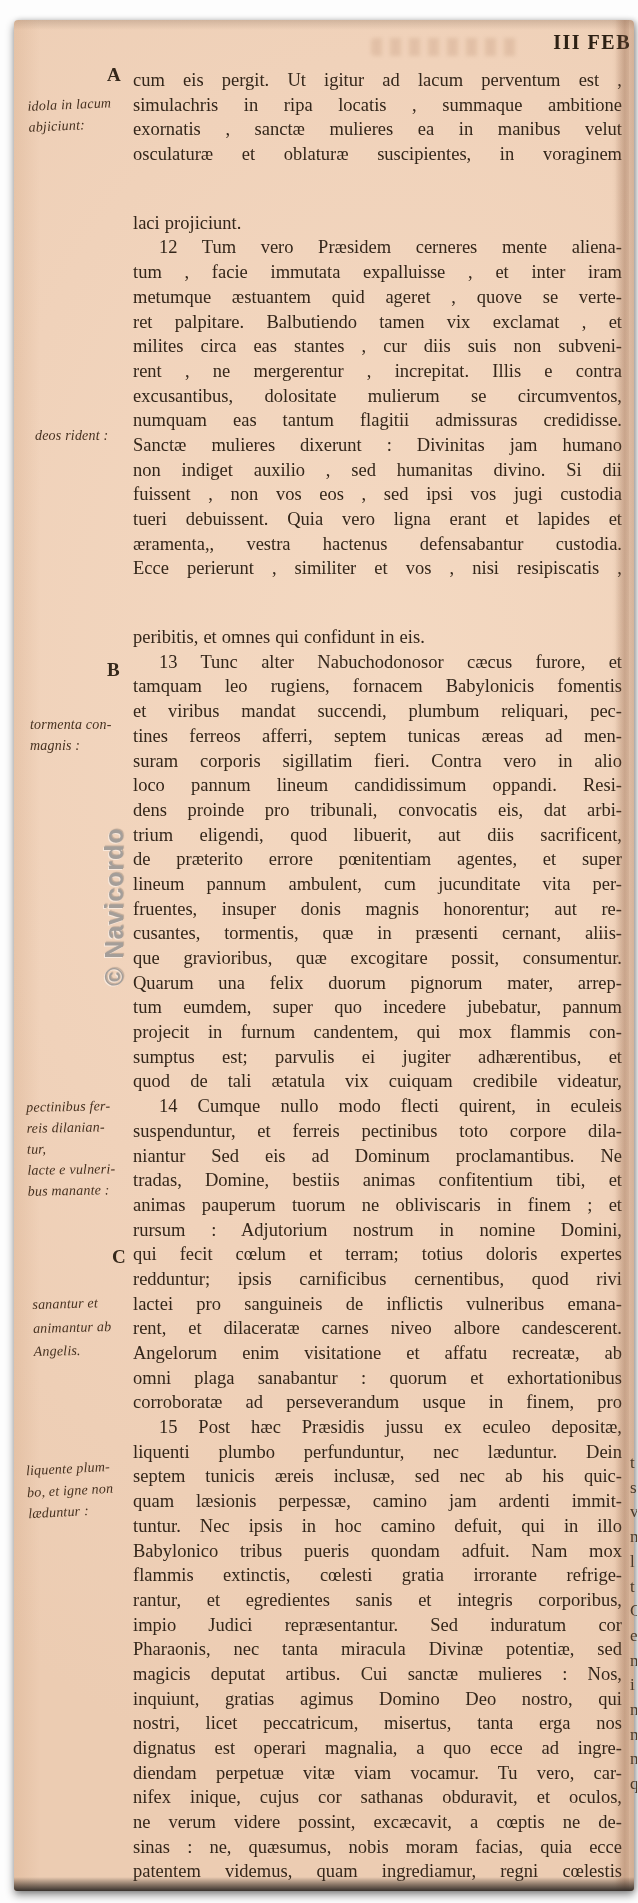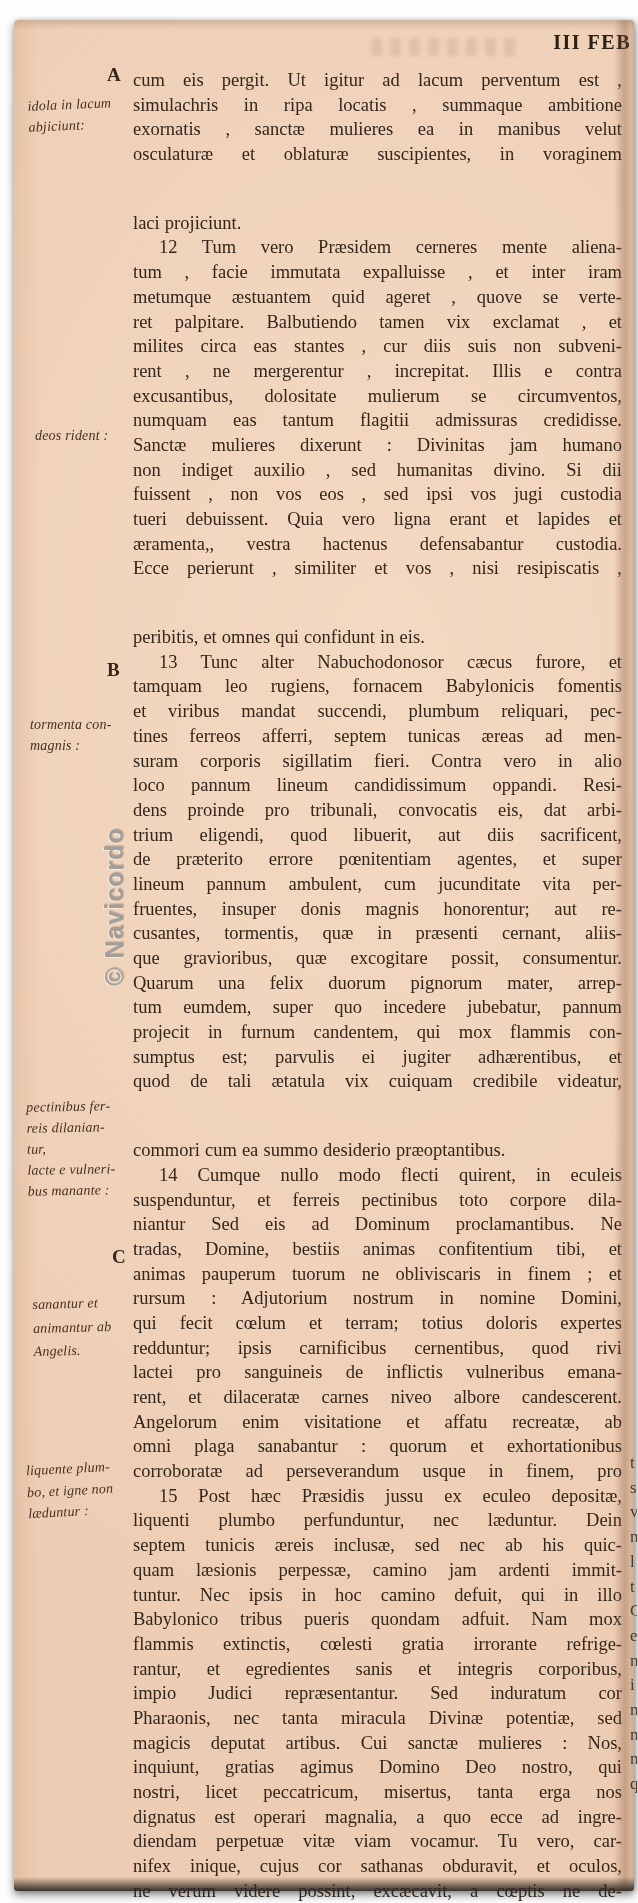--- a/index.html
+++ b/index.html
@@ -157,21 +157,20 @@
         <div class="line">de præterito errore pœnitentiam agentes, et super</div>
         <div class="line">lineum pannum ambulent, cum jucunditate vita per-</div>
         <div class="line">fruentes, insuper donis magnis honorentur; aut re-</div>
         <div class="line">cusantes, tormentis, quæ in præsenti cernant, aliis-</div>
         <div class="line">que gravioribus, quæ excogitare possit, consumentur.</div>
         <div class="line">Quarum una felix duorum pignorum mater, arrep-</div>
         <div class="line">tum eumdem, super quo incedere jubebatur, pannum</div>
         <div class="line">projecit in furnum candentem, qui mox flammis con-</div>
         <div class="line">sumptus est; parvulis ei jugiter adhærentibus, et</div>
         <div class="line">quod de tali ætatula vix cuiquam credibile videatur,</div>
-        <div class="line last">commori cum ea summo desiderio præoptantibus.</div>
       </div>
       <div class="para indent">
         <div class="line">14 Cumque nullo modo flecti quirent, in eculeis</div>
         <div class="line">suspenduntur, et ferreis pectinibus toto corpore dila-</div>
         <div class="line">niantur Sed eis ad Dominum proclamantibus. Ne</div>
         <div class="line">tradas, Domine, bestiis animas confitentium tibi, et</div>
         <div class="line">animas pauperum tuorum ne obliviscaris in finem ; et</div>
         <div class="line">rursum : Adjutorium nostrum in nomine Domini,</div>
         <div class="line">qui fecit cœlum et terram; totius doloris expertes</div>
         <div class="line">redduntur; ipsis carnificibus cernentibus, quod rivi</div>

